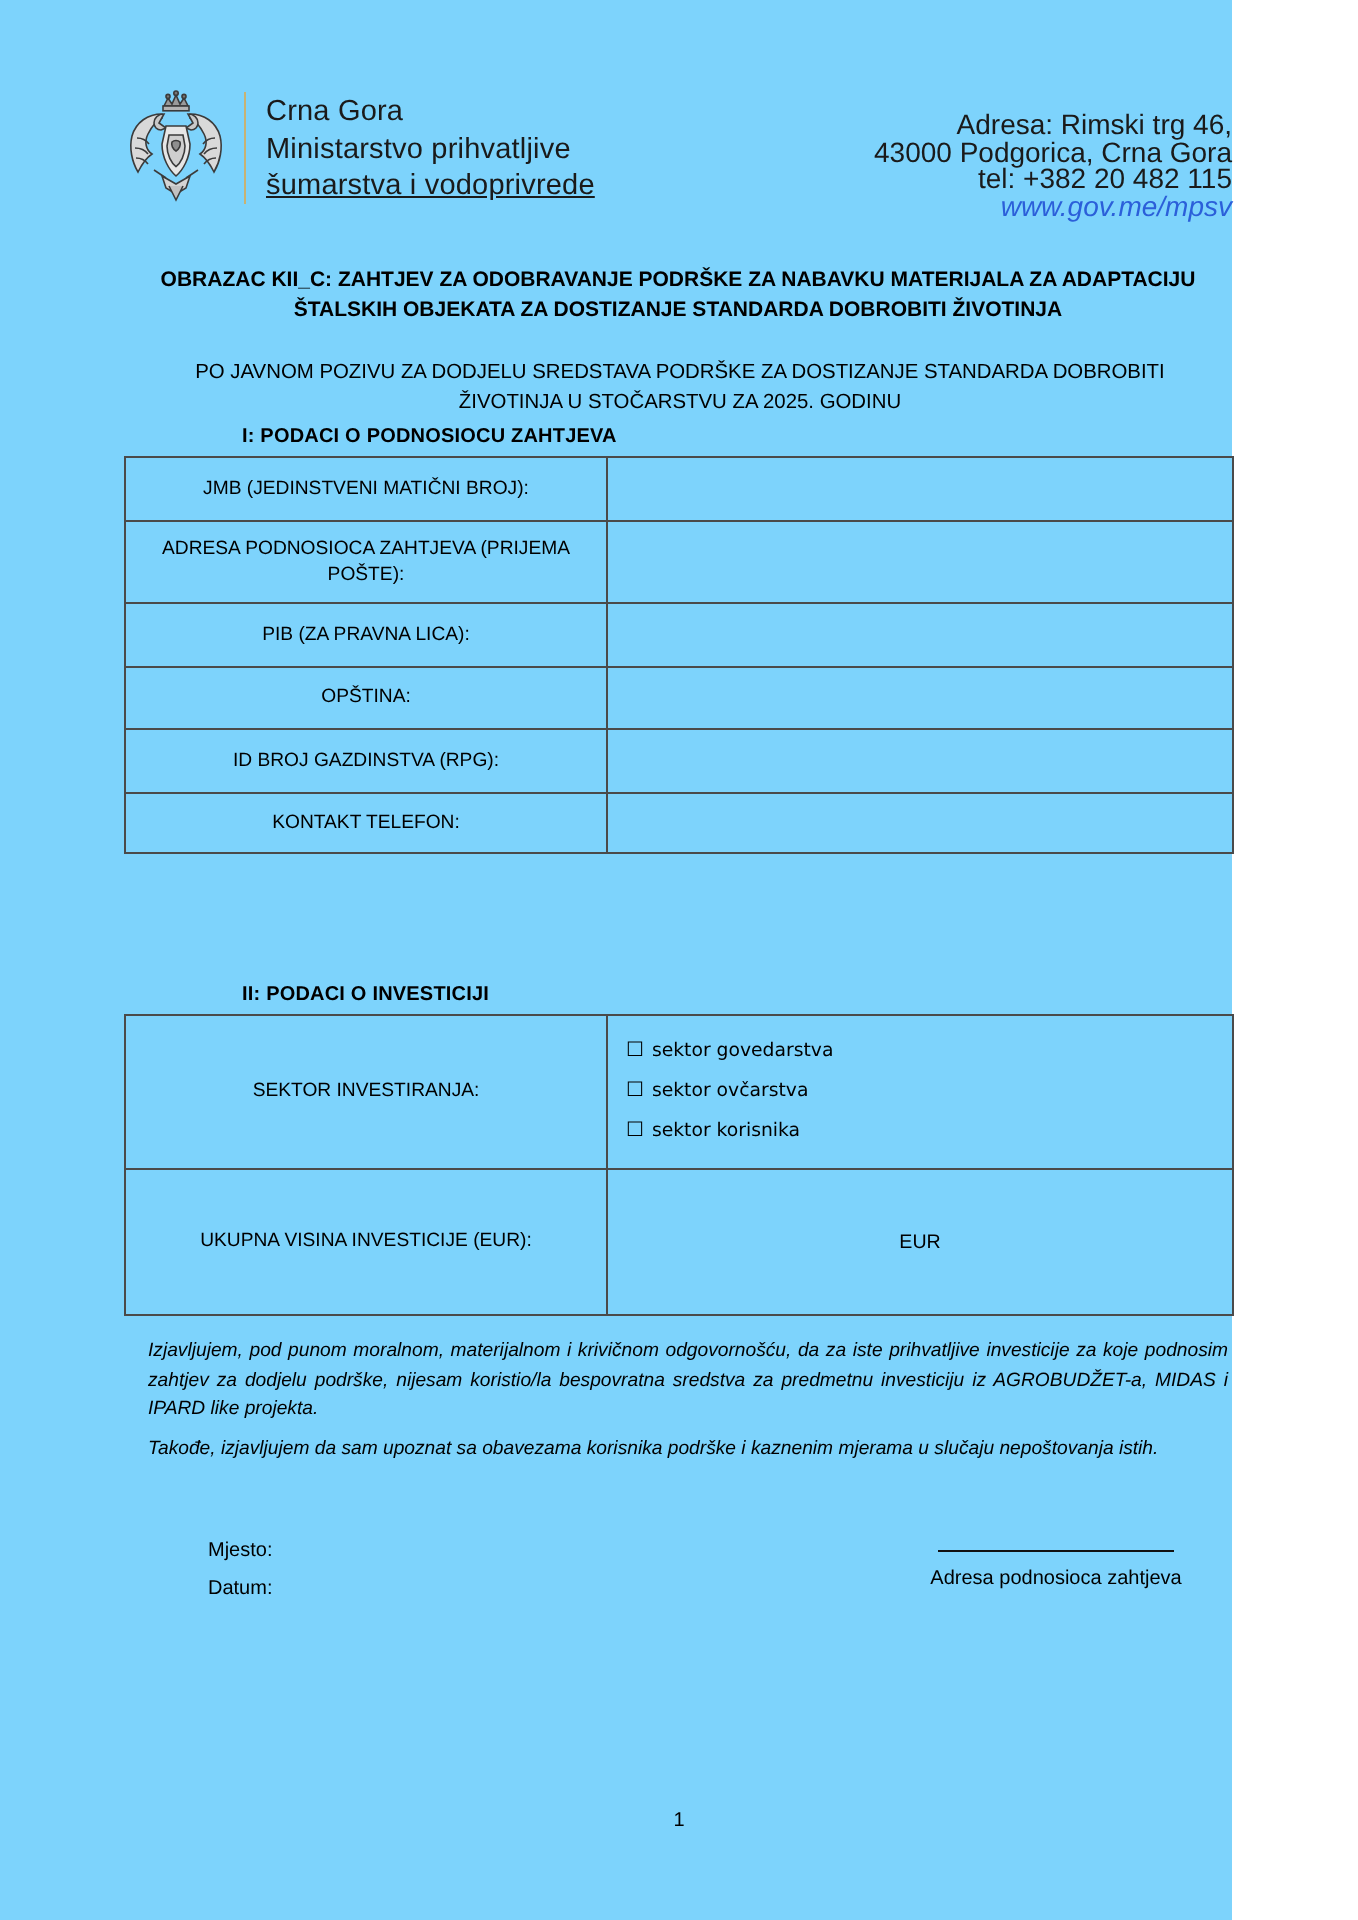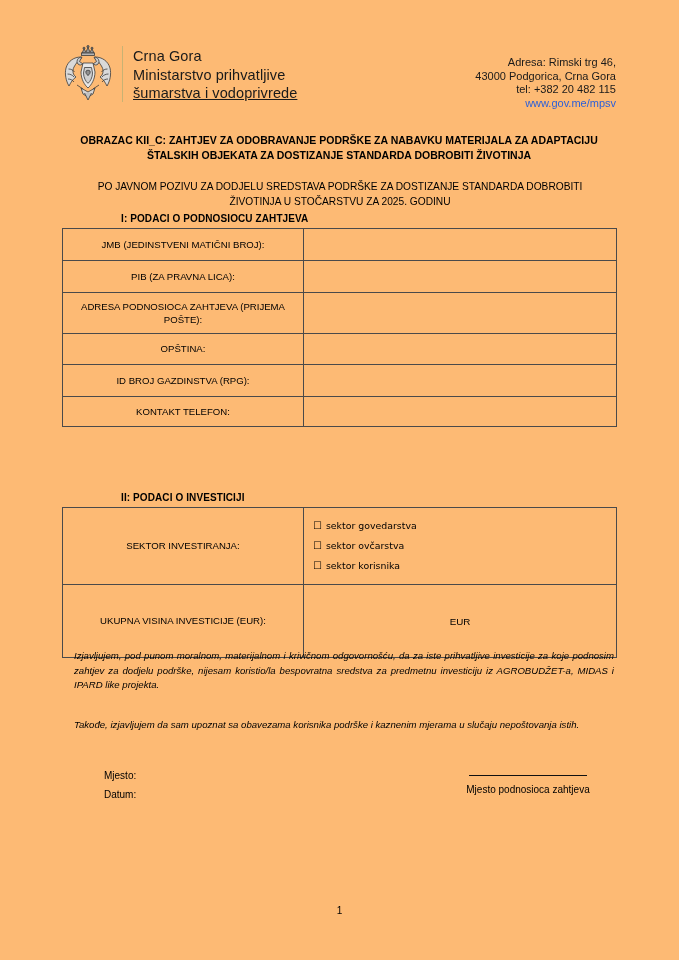--- a/index.html
+++ b/index.html
@@ -11,23 +11,23 @@
     width: 679px;
     height: 960px;
     position: relative;
     font-family: "Liberation Sans", sans-serif;
     color: #000000;
     overflow: hidden;
   }
   .page {
     position: absolute;
     left: 0; top: 0;
-    width: 679px;
+    width: 616px;
     height: 960px;
-    background: #fdba74;
+    background: #7dd3fc;
   }
 
   
   .header {
     position: absolute;
     left: 62px;
     top: 44px;
     width: 554px;
     display: flex;
     align-items: flex-start;
@@ -66,27 +66,28 @@
   }
   .brand-line3 {
     font-size: 14.5px;
     line-height: 18px;
     color: #1a1a1a;
     letter-spacing: 0.1px;
     text-decoration: underline;
   }
   .addr {
     text-align: right;
-    font-size: 11px;
+    font-size: 14px;
     line-height: 13.5px;
     color: #1a1a1a;
     padding-top: 12px;
   }
   .addr .web {
     color: #2b5fd9;
+    font-style: italic;
   }
 
   
   .title-main {
     position: absolute;
     left: 74px;
     top: 133px;
     width: 530px;
     text-align: center;
     font-size: 10.5px;
@@ -174,21 +175,21 @@
   
   .decl {
     position: absolute;
     left: 74px;
     width: 540px;
     font-size: 9.6px;
     line-height: 14.5px;
     font-style: italic;
     text-align: justify;
   }
-  #decl1 { top: 649px; }
+  #decl1 { top: 669px; }
   #decl2 { top: 718px; }
 
   
   .sig-left {
     position: absolute;
     left: 104px;
     top: 766px;
     font-size: 10px;
     line-height: 19px;
   }
@@ -297,37 +298,37 @@
               <i></i>
               <i></i>
             <i></i>
               <i></i>
               <i></i>
             <i></i>
           </div>
         </td>
       </tr>
       <tr>
+        <td class="lbl" style="height:40px">ADRESA PODNOSIOCA ZAHTJEVA (PRIJEMA POŠTE):</td>
+        <td></td>
+      </tr>
+      <tr>
         <td class="lbl" style="height:31px">PIB (ZA PRAVNA LICA):</td>
         <td>
           <div class="cellgrid">
             <i></i>
               <i></i>
               <i></i>
             <i></i>
               <i></i>
               <i></i>
             <i></i>
               <i></i>
           </div>
         </td>
-      </tr>
-      <tr>
-        <td class="lbl" style="height:40px">ADRESA PODNOSIOCA ZAHTJEVA (PRIJEMA POŠTE):</td>
-        <td></td>
       </tr>
       <tr>
         <td class="lbl" style="height:30px">OPŠTINA:</td>
         <td></td>
       </tr>
       <tr>
         <td class="lbl" style="height:31px">ID BROJ GAZDINSTVA (RPG):</td>
         <td>
           <div class="cellgrid">
             <i></i>
@@ -383,18 +384,18 @@
 
   <div class="decl" id="decl1">Izjavljujem, pod punom moralnom, materijalnom i krivičnom odgovornošću, da za iste prihvatljive investicije za koje podnosim zahtjev za dodjelu podrške, nijesam koristio/la bespovratna sredstva za predmetnu investiciju iz AGROBUDŽET-a, MIDAS i IPARD like projekta.</div>
   <div class="decl" id="decl2">Takođe, izjavljujem da sam upoznat sa obavezama korisnika podrške i kaznenim mjerama u slučaju nepoštovanja istih.</div>
 
   <div class="sig-left">
     <div>Mjesto:</div>
     <div>Datum:</div>
   </div>
   <div class="sig-right">
     <div class="sig-rule"></div>
-    <div>Mjesto podnosioca zahtjeva</div>
+    <div>Adresa podnosioca zahtjeva</div>
   </div>
 
   <div class="pageno">1</div>
 
 </div>
 
 </body></html>

